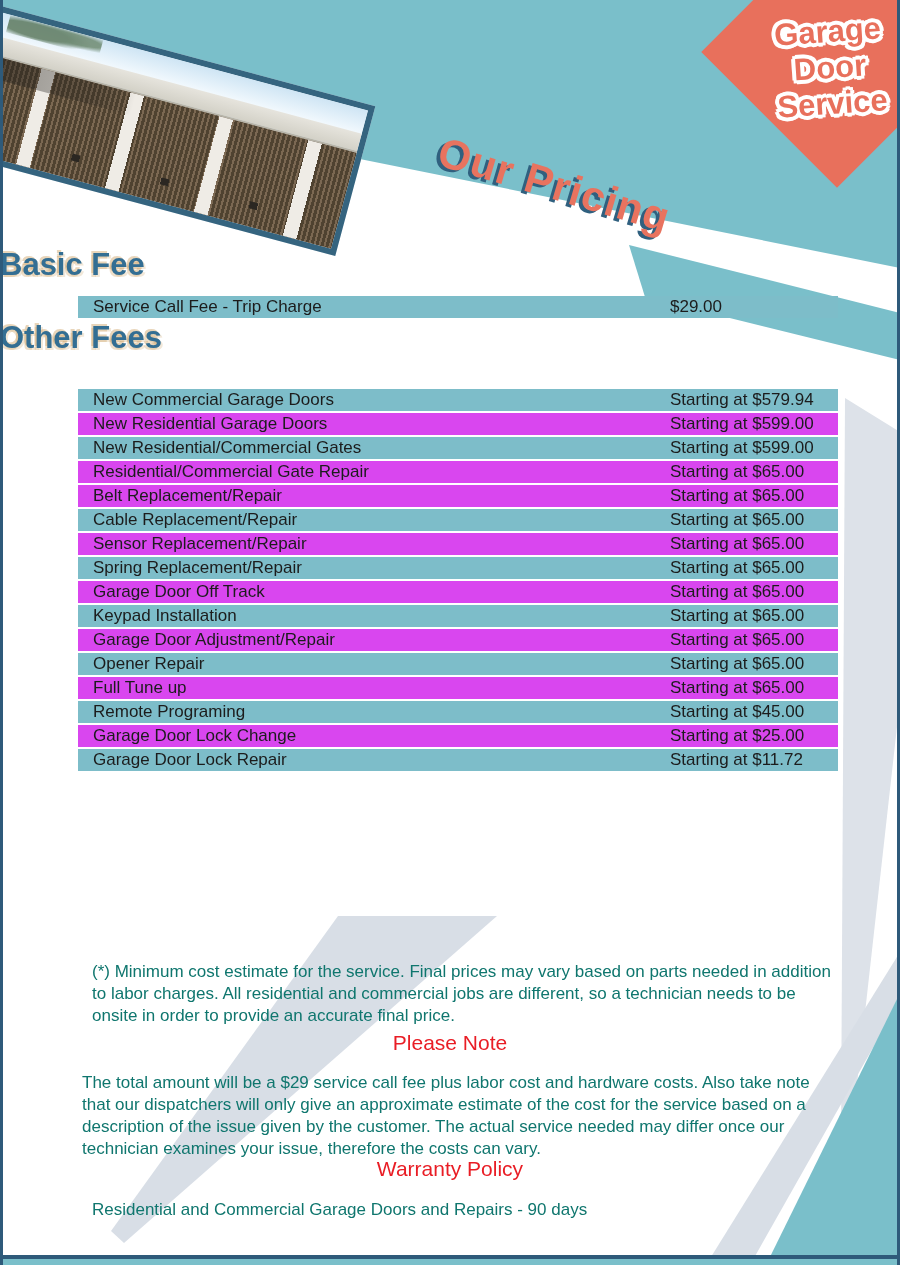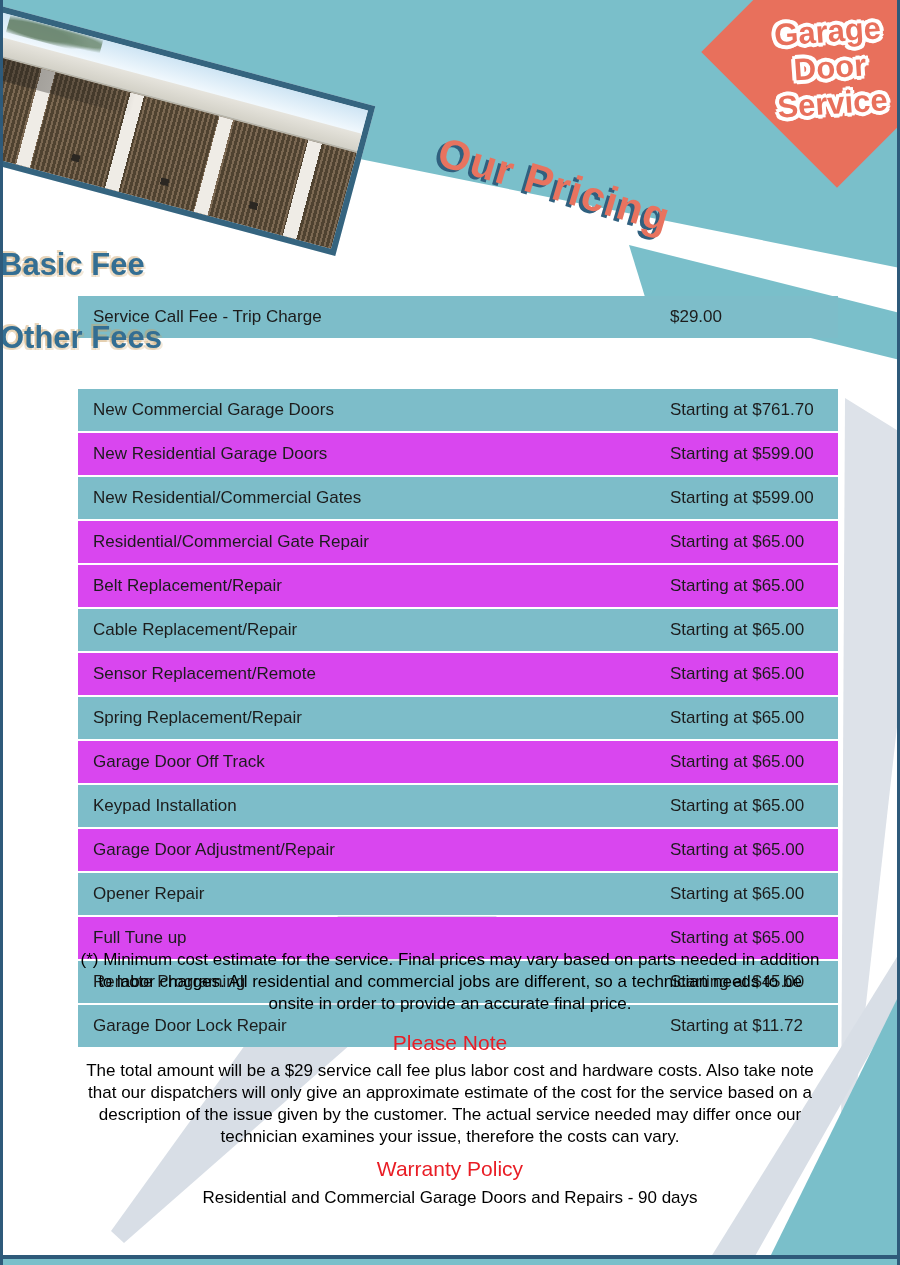--- a/index.html
+++ b/index.html
@@ -94,32 +94,32 @@
   
   .section-heading{
     position:absolute;left:0;width:900px;z-index:10;
     font-size:31px;font-weight:bold;color:#336e93;margin:0;
     text-shadow:-2px -2px 0 rgba(205,162,102,.45), -2px 2px 0 rgba(205,162,102,.35), 2px 2px 0 rgba(205,162,102,.25);
   }
   #basic-heading{top:247px;}
   #other-heading{top:320px;}
   .fee-row{
     position:relative;display:flex;align-items:center;
-    width:760px;height:42px;margin:0 0 2px 0;
+    width:760px;height:22px;margin:0 0 2px 0;
     font-size:17px;color:#1c1c1c;z-index:10;
   }
   .fee-row.teal{background:#7dbdc9;}
   .fee-row.coral{background:#d946ef;}
   .fee-row .lbl{position:absolute;left:15px;white-space:nowrap;}
   .fee-row .price{position:absolute;left:592px;white-space:nowrap;}
   #basic-row{position:absolute;left:78px;top:296px;}
   #fee-table{position:absolute;left:78px;top:389px;z-index:10;}
   .note-para{
-    position:absolute;left:80px;width:740px;margin:0;z-index:10;
-    text-align:center;font-size:17px;line-height:22px;color:#000000;
+    position:absolute;left:80px;width:740px;margin:12px;z-index:10;
+    text-align:left;font-size:17px;line-height:22px;color:#0f766e;
   }
   #disclaimer{top:949px;}
   #please-note-text{top:1060px;left:70px;width:760px;}
   #warranty-text{top:1187px;}
   .red-heading{
     position:absolute;left:0;width:900px;margin:0;text-align:center;z-index:10;
     font-size:21px;font-weight:normal;color:#e91d25;
   }
   #please-note-heading{top:1031px;}
   #warranty-heading{top:1157px;}
@@ -157,21 +157,21 @@
   <h2 class="section-heading" id="basic-heading">Basic Fee</h2>
   <div class="fee-row teal" id="basic-row">
     <span class="lbl">Service Call Fee - Trip Charge</span>
     <span class="price">$29.00</span>
   </div>
 
   <h2 class="section-heading" id="other-heading">Other Fees</h2>
   <div id="fee-table">
       <div class="fee-row teal">
         <span class="lbl">New Commercial Garage Doors</span>
-        <span class="price">Starting at $761.70</span>
+        <span class="price">Starting at $579.94</span>
       </div>
       <div class="fee-row coral">
         <span class="lbl">New Residential Garage Doors</span>
         <span class="price">Starting at $599.00</span>
       </div>
       <div class="fee-row teal">
         <span class="lbl">New Residential/Commercial Gates</span>
         <span class="price">Starting at $599.00</span>
       </div>
       <div class="fee-row coral">
@@ -180,21 +180,21 @@
       </div>
       <div class="fee-row coral">
         <span class="lbl">Belt Replacement/Repair</span>
         <span class="price">Starting at $65.00</span>
       </div>
       <div class="fee-row teal">
         <span class="lbl">Cable Replacement/Repair</span>
         <span class="price">Starting at $65.00</span>
       </div>
       <div class="fee-row coral">
-        <span class="lbl">Sensor Replacement/Remote</span>
+        <span class="lbl">Sensor Replacement/Repair</span>
         <span class="price">Starting at $65.00</span>
       </div>
       <div class="fee-row teal">
         <span class="lbl">Spring Replacement/Repair</span>
         <span class="price">Starting at $65.00</span>
       </div>
       <div class="fee-row coral">
         <span class="lbl">Garage Door Off Track</span>
         <span class="price">Starting at $65.00</span>
       </div>
@@ -210,20 +210,24 @@
         <span class="lbl">Opener Repair</span>
         <span class="price">Starting at $65.00</span>
       </div>
       <div class="fee-row coral">
         <span class="lbl">Full Tune up</span>
         <span class="price">Starting at $65.00</span>
       </div>
       <div class="fee-row teal">
         <span class="lbl">Remote Programing</span>
         <span class="price">Starting at $45.00</span>
+      </div>
+      <div class="fee-row coral">
+        <span class="lbl">Garage Door Lock Change</span>
+        <span class="price">Starting at $25.00</span>
       </div>
       <div class="fee-row teal">
         <span class="lbl">Garage Door Lock Repair</span>
         <span class="price">Starting at $11.72</span>
       </div>
     </div>
 
   <p class="note-para" id="disclaimer">(*) Minimum cost estimate for the service. Final prices may vary based on parts needed in addition to labor charges. All residential and commercial jobs are different, so a technician needs to be onsite in order to provide an accurate final price.</p>
   <h3 class="red-heading" id="please-note-heading">Please Note</h3>
   <p class="note-para" id="please-note-text">The total amount will be a $29 service call fee plus labor cost and hardware costs. Also take note that our dispatchers will only give an approximate estimate of the cost for the service based on a description of the issue given by the customer. The actual service needed may differ once our technician examines your issue, therefore the costs can vary.</p>

